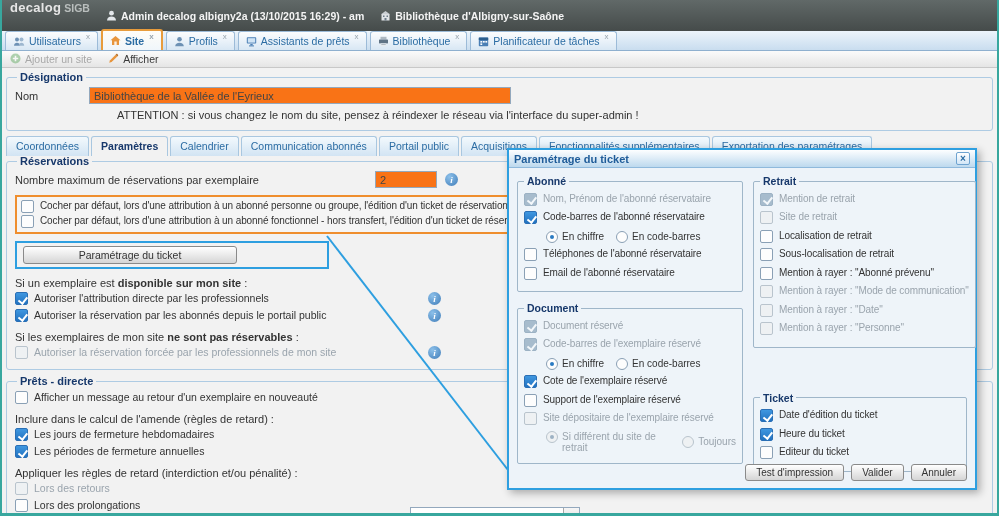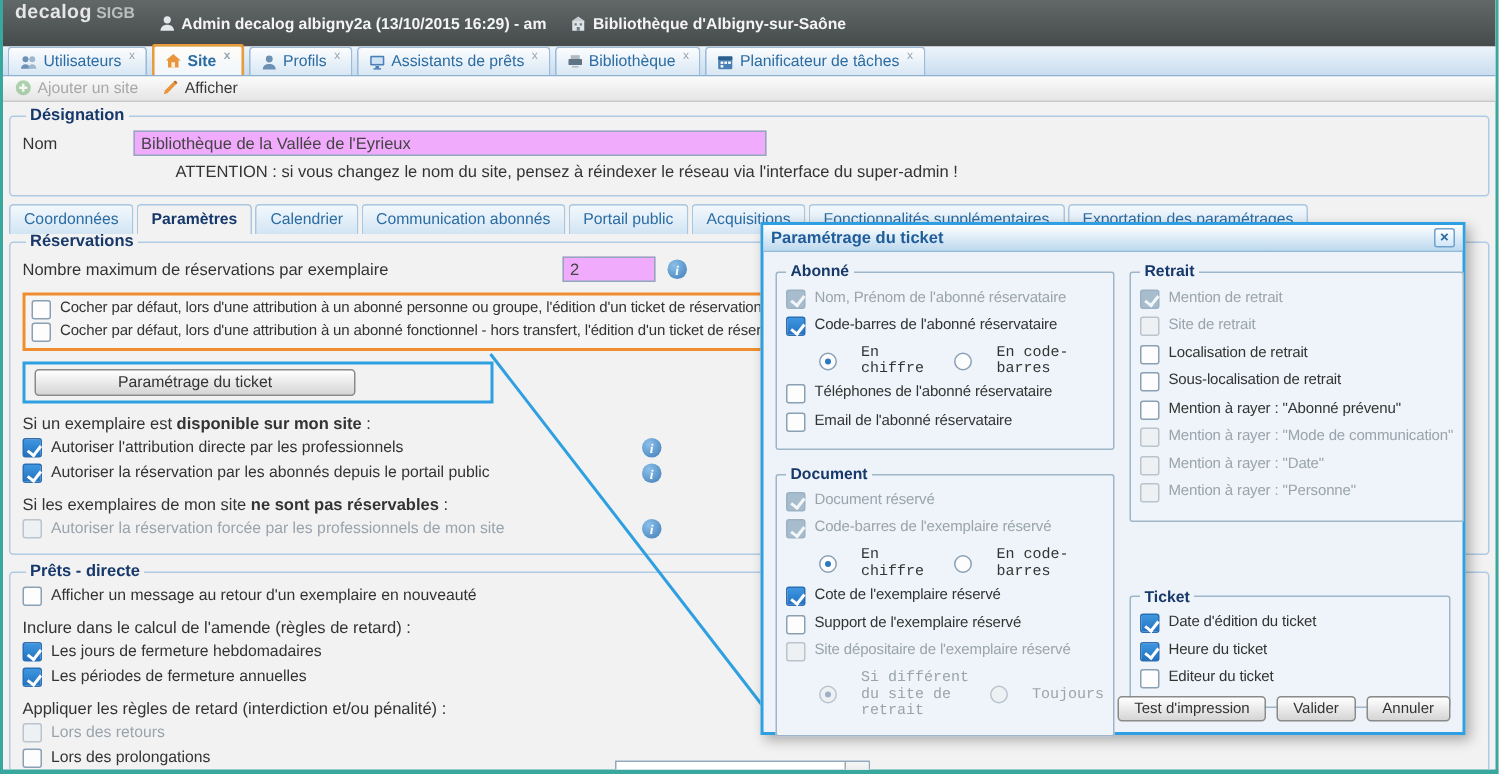--- a/index.html
+++ b/index.html
@@ -28,21 +28,21 @@
   .toolbar{height:17px;background:linear-gradient(#fbfbfb,#e5e5e5);border-bottom:1px solid #c8c8c8;display:flex;align-items:center;gap:16px;padding:0 8px;font-size:10.5px;}
   .tbitem{display:flex;align-items:flex-start;gap:4px;color:#3a3a3a;cursor:default;}
   .tbitem.disabled{color:#a8a8a8;}
   .tbitem.disabled svg{opacity:.45;}
 
   
   .panel{border:1px solid #aecbe3;border-radius:3px;margin:3px 4px 5px;padding:1px 8px 6px;}
   .panel > legend{color:#17386b;font-weight:bold;font-size:11px;padding:0 3px;margin-left:2px;}
   .form-row{display:flex;align-items:center;margin:3px 0 2px;}
   .flabel{width:74px;}
-  .text{height:17px;border:1px solid #93a8bd;background:#f0abfc;color:#444;font-family:inherit;font-size:11px;padding:0 4px;}
+  .text{height:17px;border:1px solid #93a8bd;background:#f97316;color:#444;font-family:inherit;font-size:11px;padding:0 4px;}
   .name-input{width:422px;}
   .warning{margin:5px 0 3px 102px;color:#333;}
 
   
   .subtabs{display:flex;gap:2px;margin:4px 4px 0;align-items:flex-end;}
   .subtab{padding:3px 9px 4px;background:linear-gradient(#f3f9fd,#d2e4f3);border:1px solid #a9c7e0;border-bottom:none;border-radius:3px 3px 0 0;color:#2b6ca3;font-size:10.5px;white-space:nowrap;}
   .subtab.active{background:#f2f2f2;color:#17386b;font-weight:bold;}
   .panel.reservations{margin-top:-1px;}
 
   .num-row{display:flex;align-items:center;gap:8px;margin:3px 0 7px;}
@@ -66,21 +66,21 @@
   .indent{margin-left:16px;}
 
   .cb{width:13px;height:13px;border:1px solid #8aa0b5;background:#fdfdfd;border-radius:2px;position:relative;flex:none;}
   .cb.checked{background:linear-gradient(#3f97e0,#2272c0);border-color:#2a6fb5;}
   .cb.checked::after{content:"";position:absolute;left:4px;top:1.5px;width:3.5px;height:7px;border:solid #fff;border-width:0 2px 2px 0;transform:rotate(38deg);}
   .cb.disabled{background:#eef1f3;border-color:#b9c4cd;}
   .cb.checked.disabled{background:#a7bccd;border-color:#9cb2c4;}
   .cb.checked.disabled::after{border-color:#f3f7fa;}
 
   .radios-row{display:flex;align-items:center;margin:3px 0;font-size:10px;min-height:14px;}
-  .radio-wrap{display:flex;align-items:center;gap:16px;font-family:Liberation Mono, monospace;}
+  .radio-wrap{display:flex;align-items:flex-start;gap:4px;}
   .radio-wrap + .radio-wrap{margin-left:12px;}
   .radios-row.disabled .lbl{color:#9aa4ad;}
   .radio{width:12px;height:12px;border:1px solid #8aa0b5;border-radius:50%;background:#fdfdfd;position:relative;flex:none;}
   .radio.selected::after{content:"";position:absolute;left:3px;top:3px;width:4px;height:4px;border-radius:50%;background:#2a7ac2;}
   .radio.disabled{border-color:#b9c4cd;background:#eef1f3;}
   .radio.disabled.selected::after{background:#9cb2c4;}
 
   .info{width:13px;height:13px;border-radius:50%;background:radial-gradient(circle at 35% 30%,#8cc0ea,#3f7cb8);color:#fff;font-size:9px;font-weight:bold;display:inline-flex;align-items:center;justify-content:center;flex:none;font-family:"Liberation Serif",serif;font-style:italic;}
   .info::after{content:"i";}
 

